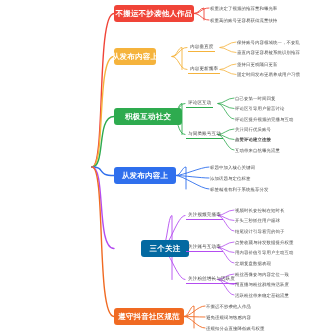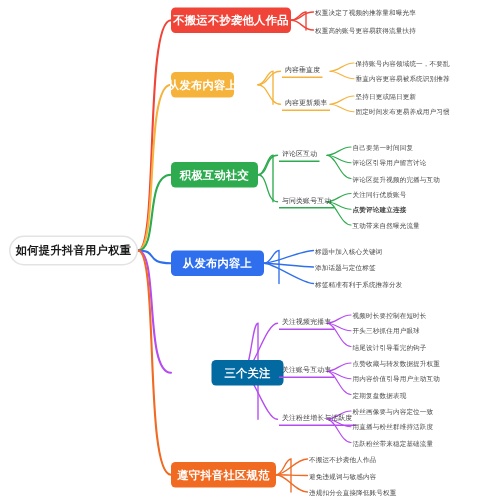--- a/index.html
+++ b/index.html
@@ -112,33 +112,32 @@
       <path d="M 218 279.5 C 224 279.5, 227 274, 234 274" stroke="#b44cf0" stroke-width="0.8" fill="none" stroke-linecap="round"></path>
       <path d="M 218 279.5 C 224 279.5, 227 284.5, 234 284.5" stroke="#b44cf0" stroke-width="0.8" fill="none" stroke-linecap="round"></path>
       <path d="M 218 279.5 C 224 279.5, 227 295, 234 295" stroke="#b44cf0" stroke-width="0.8" fill="none" stroke-linecap="round"></path>
       <path d="M 92 167 C 106 167, 96 316.5, 114 316.5" stroke="#f06a22" stroke-width="1.4" fill="none" stroke-linecap="round"></path>
       <path d="M 184 316.5 C 189 316.5, 190 306, 194 306
         L 194 328" stroke="#f06a22" stroke-width="0.9" fill="none" stroke-linecap="round"></path>
       <path d="M 184 316.5 C 191 316.5, 197 306, 205 306" stroke="#f06a22" stroke-width="0.9" fill="none" stroke-linecap="round"></path>
       <path d="M 184 316.5 C 191 316.5, 197 317, 205 317" stroke="#f06a22" stroke-width="0.9" fill="none" stroke-linecap="round"></path>
       <path d="M 184 316.5 C 191 316.5, 197 328, 205 328" stroke="#f06a22" stroke-width="0.9" fill="none" stroke-linecap="round"></path>
     </svg>
-  <div class="node root" id="root-node">如何提升抖音用户权重</div>
   <div id="node-layer">
       <div class="node l1" style="left: 114px; top: 5px; background: rgb(240, 68, 56); width: 80px;">不搬运不抄袭他人作品</div>
       <div class="node l3" style="left: 210px; top: 4px;">权重决定了视频的推荐量和曝光率</div>
       <div class="node l3" style="left: 210px; top: 16px;">权重高的账号更容易获得流量扶持</div>
       <div class="node l1" style="left: 114px; top: 48px; background: rgb(245, 179, 60); width: 42px;">从发布内容上</div>
       <div class="node l2" style="left: 188px; top: 43px; color: rgb(61, 61, 61); border-bottom-color: rgb(245, 179, 60);">内容垂直度</div>
       <div class="node l3" style="left: 237px; top: 38px;">保持账号内容领域统一，不要乱发</div>
       <div class="node l3" style="left: 237px; top: 48.5px;">垂直内容更容易被系统识别推荐</div>
       <div class="node l2" style="left: 188px; top: 65px; color: rgb(61, 61, 61); border-bottom-color: rgb(245, 179, 60);">内容更新频率</div>
       <div class="node l3" style="left: 237px; top: 60px;">坚持日更或隔日更新</div>
       <div class="node l3" style="left: 237px; top: 70.5px;">固定时间发布更易养成用户习惯</div>
-      <div class="node l1" style="left: 114px; top: 108px; background: rgb(46, 171, 79); width: 58px;">积极互动社交</div>
+      <div class="node l1" style="left: 114px; top: 108px; background: rgb(46, 171, 79); width: 68px;">积极互动社交</div>
       <div class="node l2" style="left: 186px; top: 99px; color: rgb(61, 61, 61); border-bottom-color: rgb(46, 171, 79);">评论区互动</div>
       <div class="node l3" style="left: 235px; top: 94px;">自己要第一时间回复</div>
       <div class="node l3" style="left: 235px; top: 104.5px;">评论区引导用户留言讨论</div>
       <div class="node l3" style="left: 235px; top: 115px;">评论区提升视频的完播与互动</div>
       <div class="node l2" style="left: 186px; top: 130px; color: rgb(61, 61, 61); border-bottom-color: rgb(46, 171, 79);">与同类账号互动</div>
       <div class="node l3" style="left: 235px; top: 125px;">关注同行优质账号</div>
       <div class="node l3 bold" style="left: 235px; top: 135.5px;">点赞评论建立连接</div>
       <div class="node l3" style="left: 235px; top: 146px;">互动带来自然曝光流量</div>
       <div class="node l1" style="left: 114px; top: 167px; background: rgb(47, 111, 237); width: 62px;">从发布内容上</div>
       <div class="node l3" style="left: 210px; top: 163px;">标题中加入核心关键词</div>

